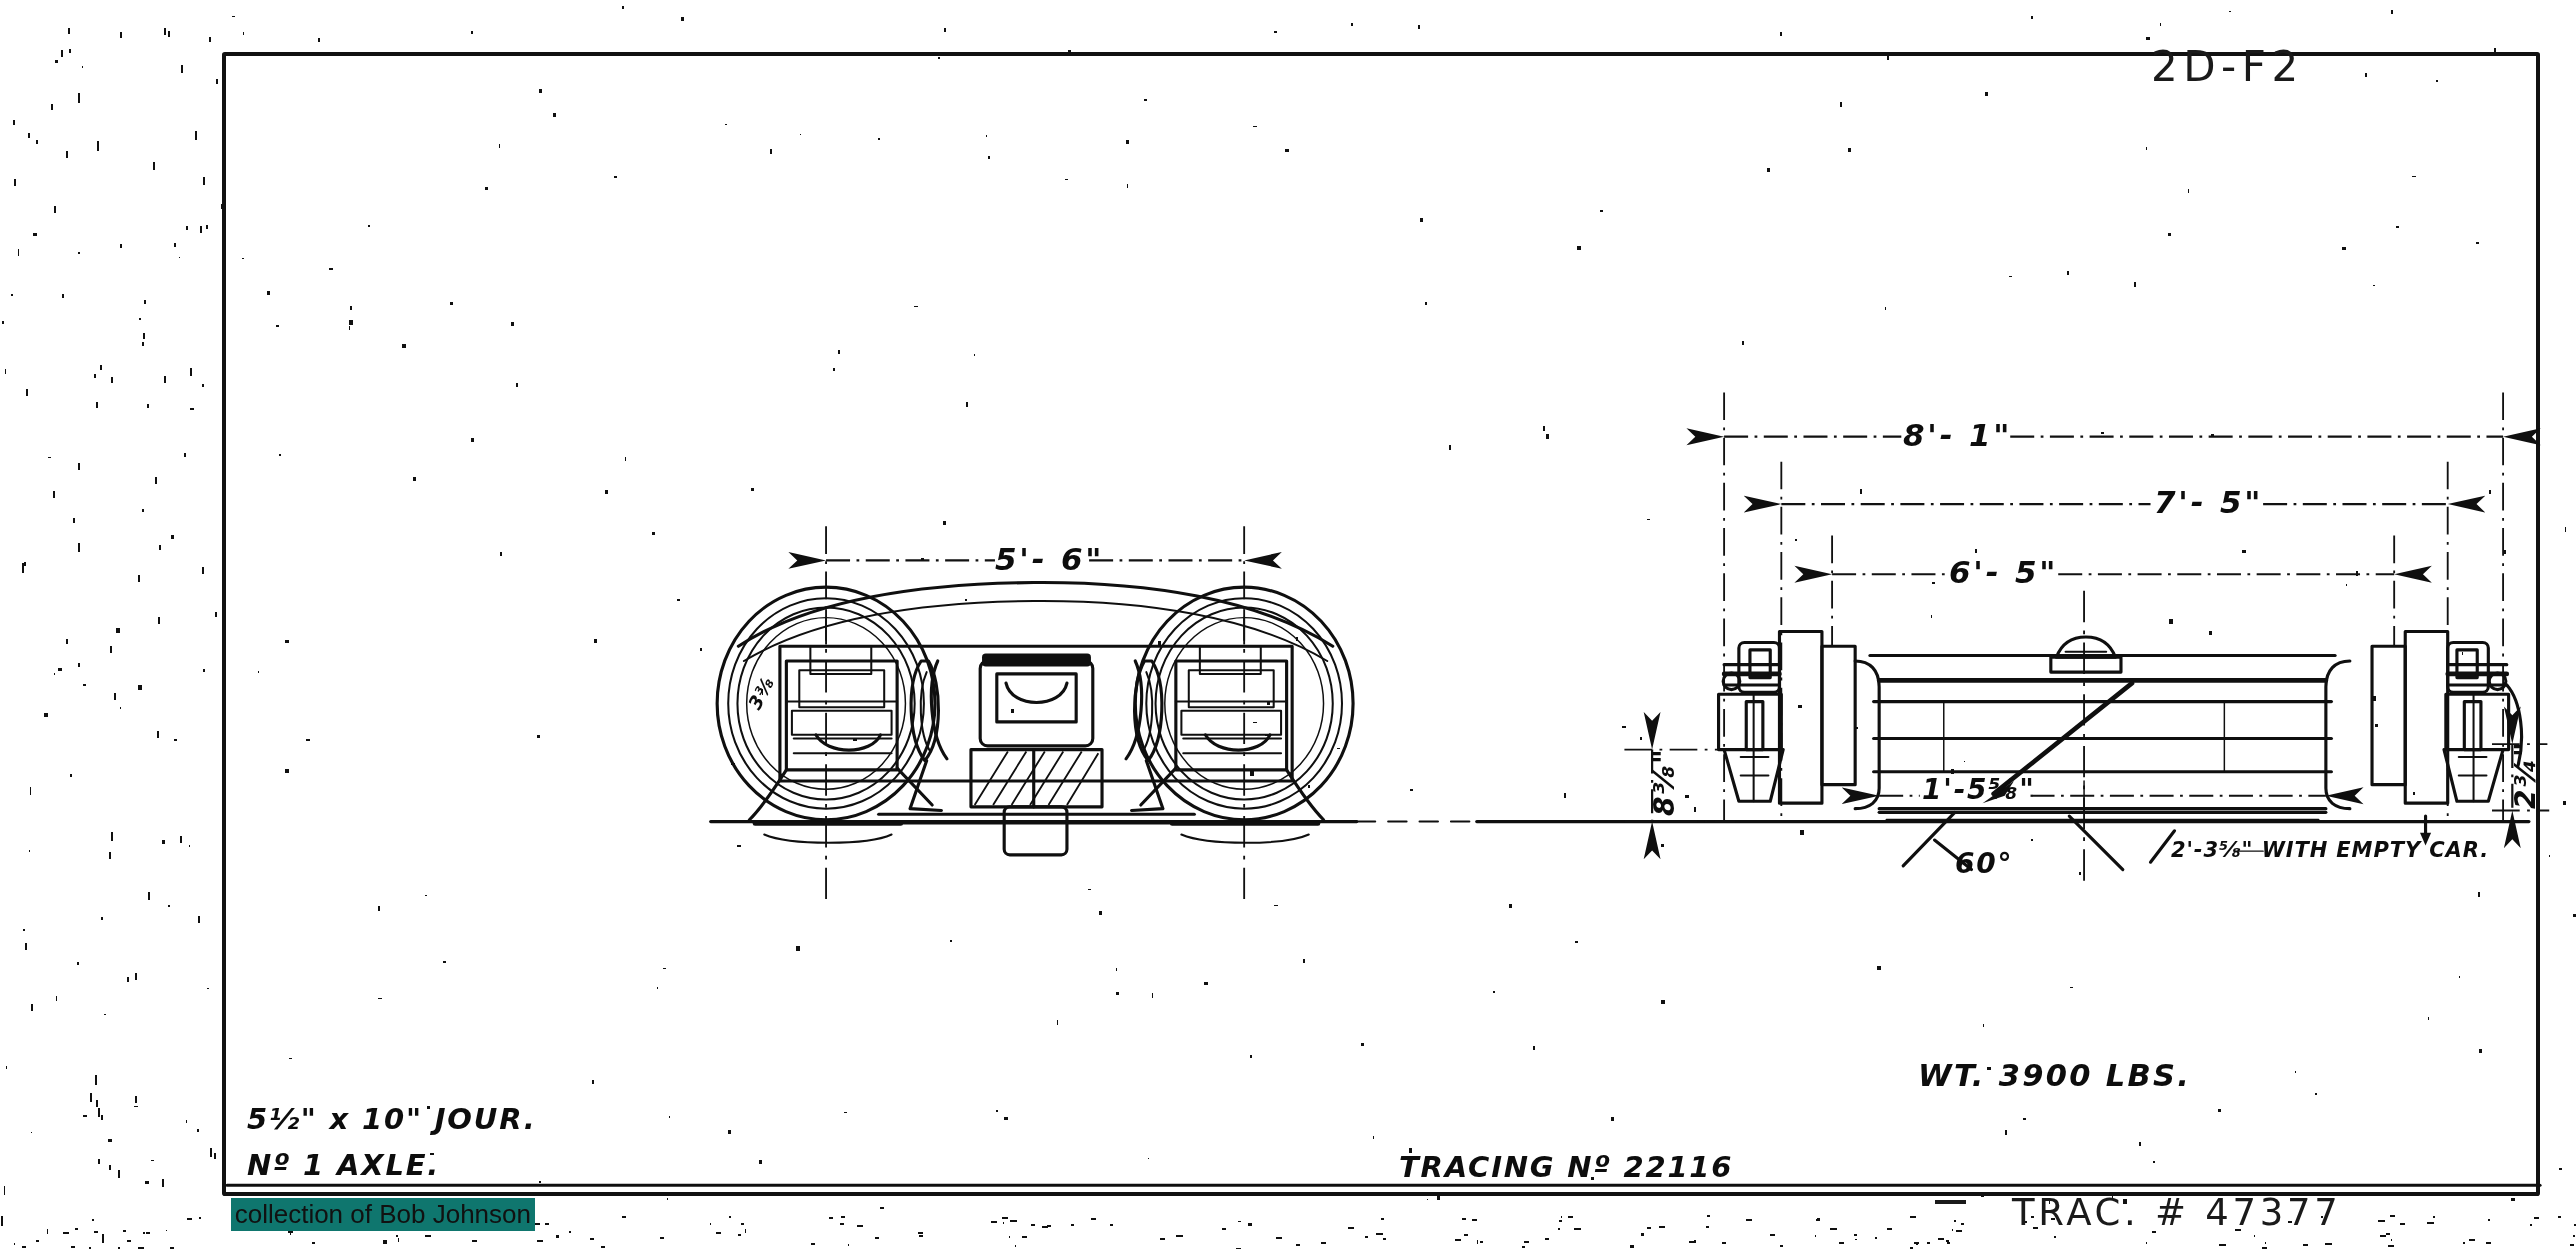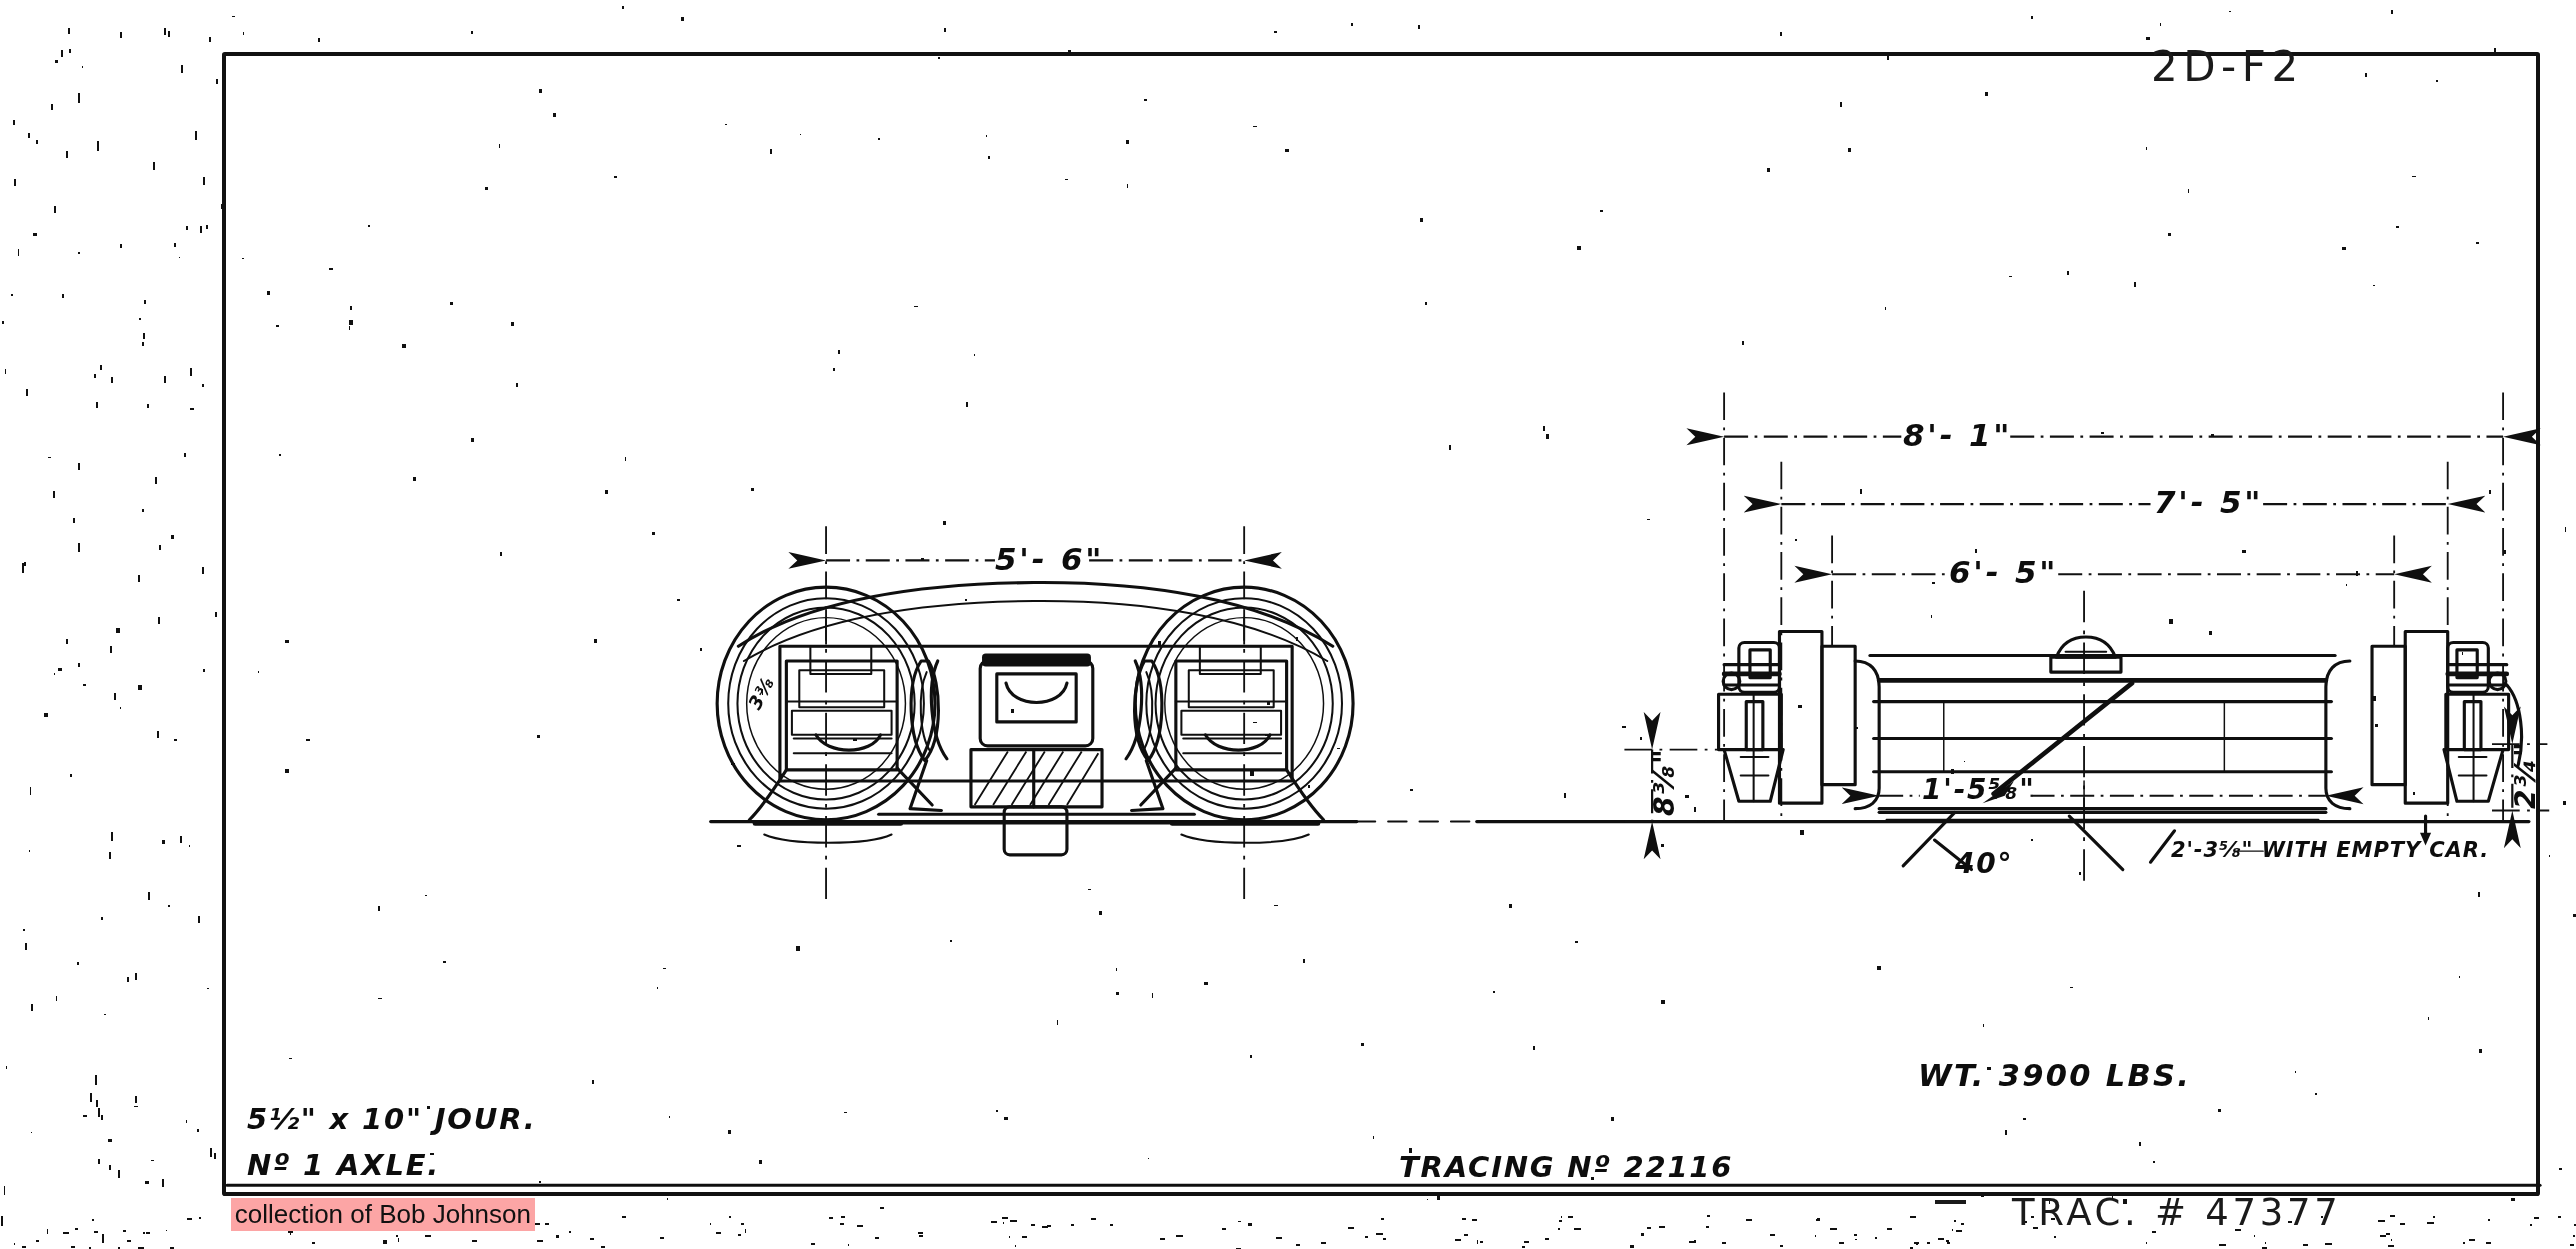--- a/index.html
+++ b/index.html
@@ -47,21 +47,21 @@
   .pencil.small{font-size:37px;letter-spacing:3.7px;text-align:right;}
 
   
   .rot{transform-origin:left top;}
 
   
   .credit{
     position:absolute;left:231px;top:1198px;
     font-family:"Liberation Sans",sans-serif;
     font-size:26px;font-weight:400;color:#111;letter-spacing:0px;
-    background:#fca5a5;padding:0.9px 3.7px;
+    background:#0f766e;padding:0.9px 3.7px;
   }
 </style>
 </head>
 <body>
 
 <div class="sheet">
 
   <div class="speckle" id="speckle">
       <i style="left:1493px;top:991px;width:1.8px;height:1.8px;"></i>
       <i style="left:796px;top:946px;width:3.7px;height:4.6px;"></i>
@@ -820,21 +820,21 @@
   <div class="hand dim-lg" style="left:2154px;top:484px;">7'- 5"</div>
 
   <div class="hand dim-lg" style="left:1949px;top:554px;">6'- 5"</div>
 
   <div class="hand dim" style="left:1922px;top:773px;">1'-5⅝"</div>
 
   <div class="hand dim rot" style="left:1648px;top:816px;transform:rotate(-90deg);">8⅜"</div>
 
   <div class="hand dim rot" style="left:2509px;top:809px;transform:rotate(-90deg);">2¾"</div>
 
-  <div class="hand dim" style="left:1955px;top:847px;">40°</div>
+  <div class="hand dim" style="left:1955px;top:847px;">60°</div>
 
   <div class="hand note" style="left:2171px;top:838px;">2'-3⅝"  WITH EMPTY CAR.</div>
 
 
   <div class="hand title" style="left:1918px;top:1058px;">WT. 3900 LBS.</div>
 
 
   <div class="hand sub" style="left:1399px;top:1150px;">TRACING Nº 22116</div>
 
   <div class="hand sub" style="left:247px;top:1102px;">5½" x 10" JOUR.</div>

